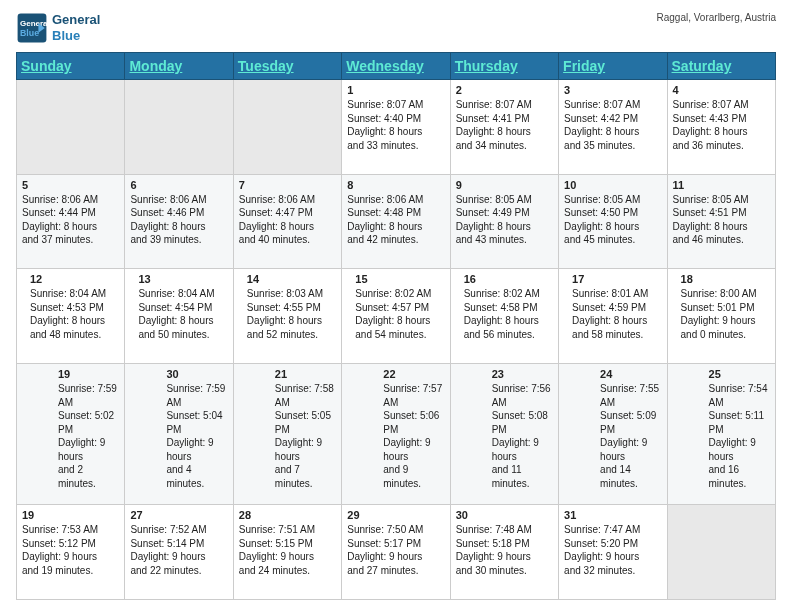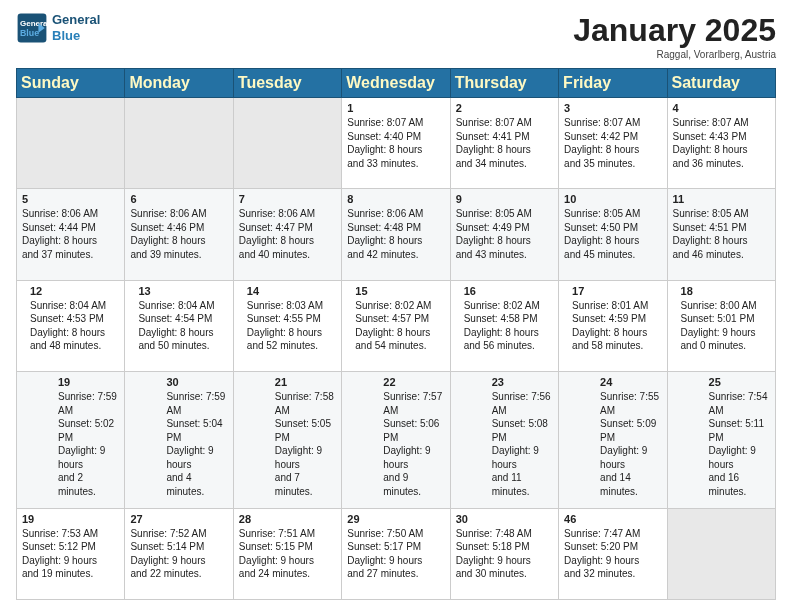--- a/index.html
+++ b/index.html
@@ -47,26 +47,27 @@
     }
     .calendar {
       flex: 1;
       border: 1px solid #ccc;
       border-collapse: collapse;
       width: 100%;
       table-layout: fixed;
     }
     .calendar th {
       background: #2471a3;
-      color: #fef9c3;
-      font-size: 16px;
+      color: #5eead4;
+      font-size: 14px;
       padding: 5px 4px;
       text-align: left;
       border: 1px solid #1a5276;
       font-weight: bold;
+      text-decoration: underline;
     }
     .calendar td {
       border: 1px solid #ccc;
       vertical-align: top;
       padding: 4px 5px;
       font-size: 10px;
       color: #222;
       background: #fff;
       height: 88px;
     }
@@ -114,21 +115,20 @@
         <text x="5" y="18" font-size="10" font-weight="bold" fill="white" font-family="Arial">General</text>
         <text x="5" y="30" font-size="11" font-weight="bold" fill="#5dade2" font-family="Arial">Blue</text>
         <polygon points="28,14 36,20 28,26" fill="#5dade2"></polygon>
       </svg>
       <div>
         <div style="font-size:13px;font-weight:bold;color:#1a5276;line-height:1.2;">General</div>
         <div style="font-size:13px;font-weight:bold;color:#2980b9;line-height:1.2;">Blue</div>
       </div>
     </div>
     <div class="title-block">
-      <div class="month-title">January 2025</div>
       <div class="location">Raggal, Vorarlberg, Austria</div>
     </div>
   </div>
   <table class="calendar">
     <thead>
       <tr>
       <th>Sunday</th>
           <th>Monday</th>
           <th>Tuesday</th>
           <th>Wednesday</th>
@@ -264,20 +264,20 @@
           </td>
           <td>
             <span class="day-number">29</span>
             <div class="day-info">Sunrise: 7:50 AM<br>Sunset: 5:17 PM<br>Daylight: 9 hours<br>and 27 minutes.</div>
           </td>
           <td>
             <span class="day-number">30</span>
             <div class="day-info">Sunrise: 7:48 AM<br>Sunset: 5:18 PM<br>Daylight: 9 hours<br>and 30 minutes.</div>
           </td>
           <td>
-            <span class="day-number">46</span>
+            <span class="day-number">31</span>
             <div class="day-info">Sunrise: 7:47 AM<br>Sunset: 5:20 PM<br>Daylight: 9 hours<br>and 32 minutes.</div>
           </td>
           <td class="empty"></td>
         </tr>
       </tbody>
   </table>
 </div>
 
 </body></html>

